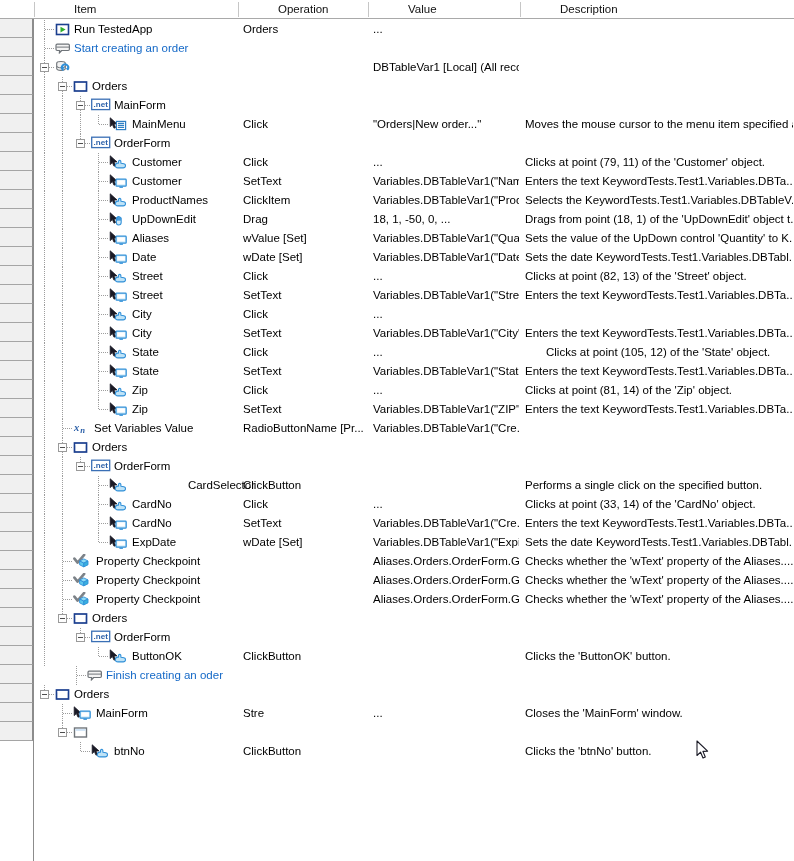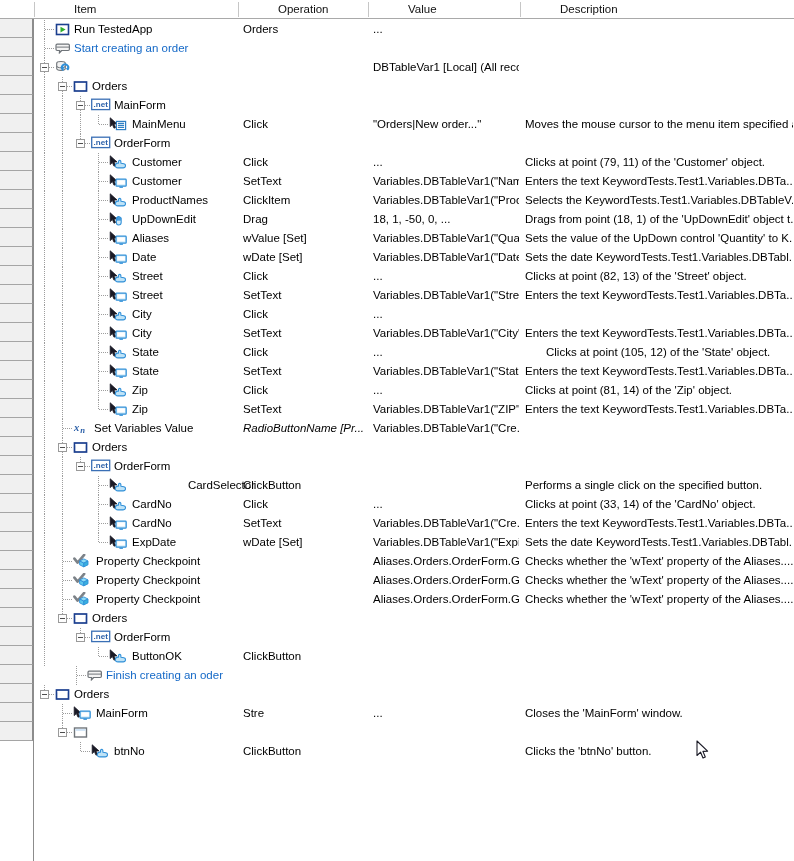--- a/index.html
+++ b/index.html
@@ -464,21 +464,21 @@
         <div class="vline" style="left: 10px;"></div>
         <div class="vline" style="left: 28px;"></div>
         <div class="hline" style="left: 29px; width: 9px;"></div>
         <div class="ico" style="left: 39px; width: 18px;">
           <svg width="18" height="15" viewBox="0 0 18 15">
         <text x="1" y="9.6" font-family="Liberation Serif, serif" font-size="10.5" font-style="italic" font-weight="bold" fill="#2a5fa8">x</text>
         <text x="7.2" y="12.4" font-family="Liberation Serif, serif" font-size="8.6" font-style="italic" font-weight="bold" fill="#2a5fa8">n</text>
       </svg>
         </div>
         <div class="cell item" style="left: 60px; width: 144px; color: rgb(0, 0, 0);">Set Variables Value</div>
-        <div class="cell op" style="left: 209px; width: 124px; font-style: italic;">RadioButtonName [Pr...</div>
+        <div class="cell op" style="left: 209px; width: 124px;">RadioButtonName [Pr...</div>
         <div class="cell val" style="left: 339px; width: 146px;">Variables.DBTableVar1("Cre...</div>
       </div>
       <div class="row" style="top: 438px;">
         <div class="vline" style="left: 10px;"></div>
         <div class="vline" style="left: 28px;"></div>
         <div class="hline" style="left: 29px; width: 9px;"></div>
         <div class="exp" style="left: 24px;"></div>
         <div class="ico" style="left: 39px; width: 16px;">
           <svg width="16" height="15" viewBox="0 0 16 15">
         <rect x="1.5" y="3.0" width="12" height="9" fill="#ffffff" stroke="#1b3f8f" stroke-width="1.7"></rect>
@@ -653,20 +653,21 @@
         <div class="vline" style="left: 64px; height: 10px;"></div>
         <div class="hline" style="left: 65px; width: 9px;"></div>
         <div class="ico" style="left: 75px; width: 20px;">
           <svg width="20" height="15" viewBox="0 0 20 15">
         <path d="M1.2 0.8 L1.2 9.6 L3.4 7.6 L5.0 11.2 L6.6 10.5 L5.0 7.0 L8.0 6.9 Z" fill="#1a1a26" stroke="#1a1a26" stroke-width="0.8" stroke-linejoin="round"></path>
         <path d="M9.0 12.9 C7.1 12.9 6.0 11.6 6.3 10.1 C6.6 8.7 8.0 7.9 9.5 8.2 L9.5 6.5 C9.5 5.7 10.2 5.2 10.9 5.4 C11.6 5.6 11.9 6.2 11.9 6.8 L11.9 8.2 L14.9 8.8 C16.0 9.0 16.6 9.8 16.5 10.8 C16.4 12.0 15.4 12.9 14.1 12.9 Z" fill="#bfe3f7" stroke="#2f8fd8" stroke-width="1.1" stroke-linejoin="round"></path>
       </svg>
         </div>
         <div class="cell item" style="left: 98px; width: 106px; color: rgb(0, 0, 0);">ButtonOK</div>
         <div class="cell op" style="left: 209px; width: 124px;">ClickButton</div>
+        <div class="cell desc" style="left: 491px; width: 268px;">Clicks the 'ButtonOK' button.</div>
       </div>
       <div class="row" style="top: 666px; margin-left: 32px;">
         <div class="vline" style="left: 10px;"></div>
         <div class="hline" style="left: 11px; width: 9px;"></div>
         <div class="ico" style="left: 21px; width: 16px;">
           <svg width="16" height="15" viewBox="0 0 16 15">
         <path d="M2.2 3.2 H13.2 A1.3 1.3 0 0 1 14.4 4.5 V8.2 A1.3 1.3 0 0 1 13.2 9.5 H6.6 L4.3 12.2 L4.6 9.5 H2.2 A1.3 1.3 0 0 1 1 8.2 V4.5 A1.3 1.3 0 0 1 2.2 3.2 Z" fill="#f4f4f4" stroke="#6f7479" stroke-width="1.2" stroke-linejoin="round"></path>
         <path d="M1.4 6.1 H14.1" stroke="#6f7479" stroke-width="1"></path>
       </svg>
         </div>

